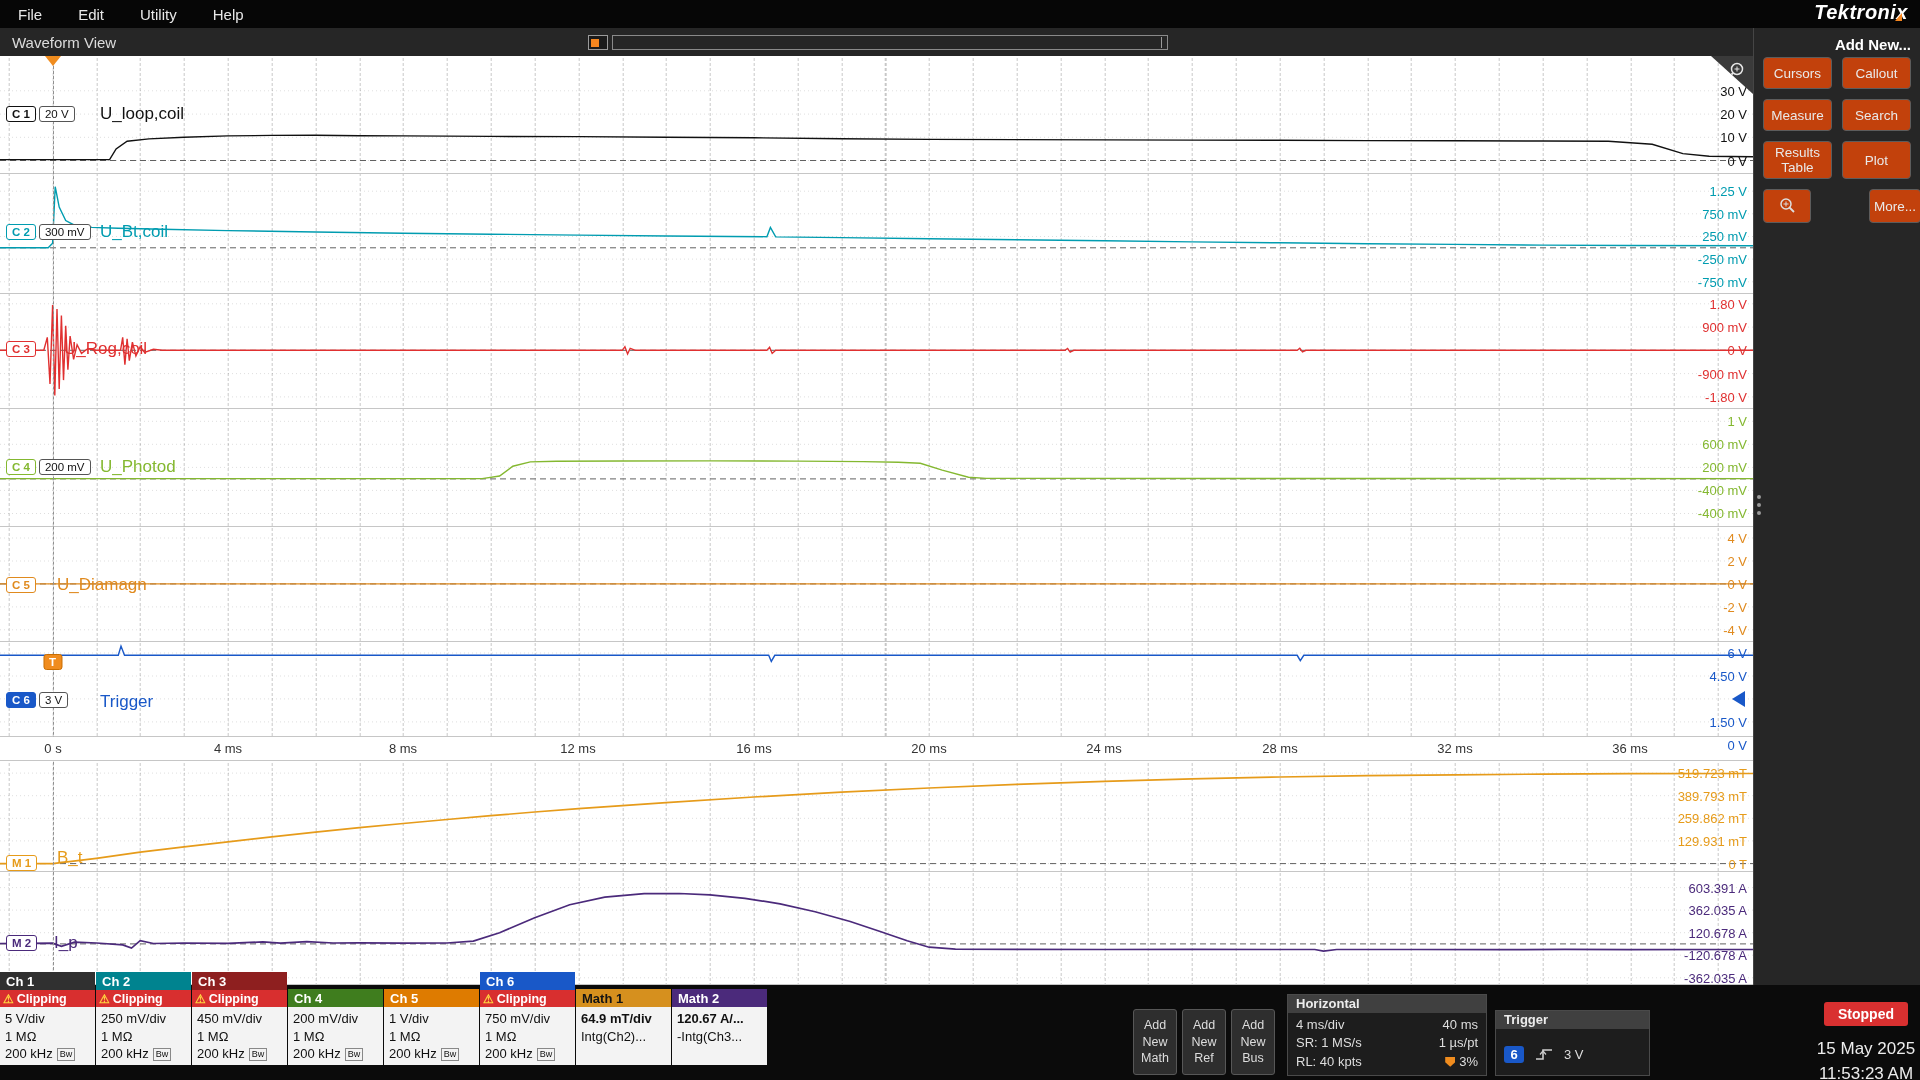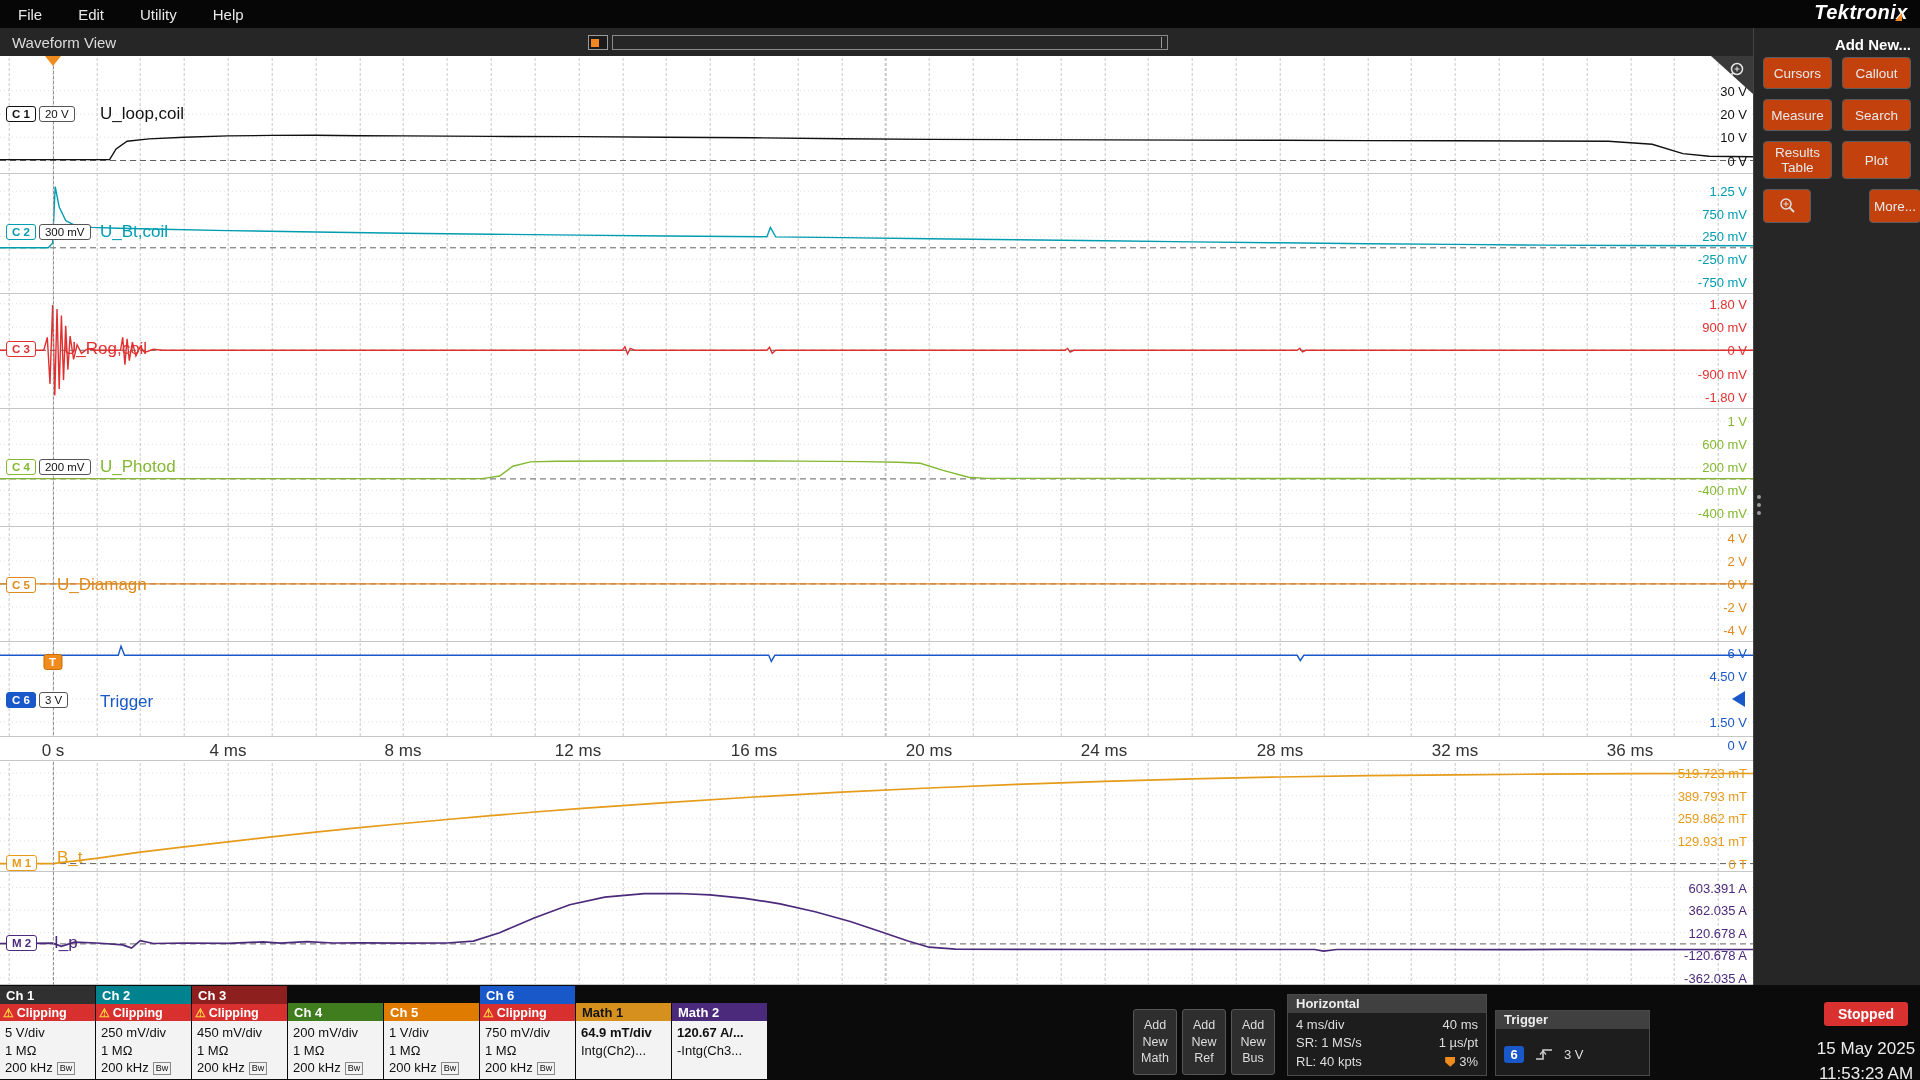--- a/index.html
+++ b/index.html
@@ -27,42 +27,42 @@
       repeating-linear-gradient(to right,rgba(70,70,70,.30) 0 1px,transparent 1px 43.825px);
     background-position:0 0,8.7px 0;}
   .slice{position:absolute;left:0;width:1753px;border-bottom:1px solid #c6c6c6;box-sizing:border-box;}
   .slice svg{position:absolute;left:0;top:0;}
   .tick-label{position:absolute;right:6px;font-size:13px;transform:translateY(-50%);white-space:nowrap;z-index:3;}
   .ch-name{position:absolute;font-size:17px;font-weight:500;transform:translateY(-50%);white-space:nowrap;z-index:3;}
   .badge-group{position:absolute;left:6px;transform:translateY(-50%);display:flex;align-items:center;gap:3px;z-index:4;}
   .chip{font-size:11.5px;font-weight:bold;padding:1px 5px;border:1px solid #444;border-radius:3px;background:#fff;white-space:nowrap;}
   .chip.value{color:#111;border-color:#555;font-weight:normal;}
   .taxis{position:absolute;left:0;width:1753px;background:#fff;border-bottom:1px solid #c6c6c6;box-sizing:border-box;z-index:2;}
-  .tlabel{position:absolute;top:4px;font-size:17px;color:#333;transform:translateX(-50%);white-space:nowrap;}
+  .tlabel{position:absolute;top:4px;font-size:13px;color:#333;transform:translateX(-50%);white-space:nowrap;}
   .trig-vline{position:absolute;top:0;width:0;border-left:1px dashed #909090;z-index:1;}
   .trig-top{position:absolute;top:0;width:0;height:0;border-left:8px solid transparent;border-right:8px solid transparent;border-top:10px solid #f08c1e;transform:translateX(-50%);z-index:6;}
   .t-chip{position:absolute;transform:translateX(-50%);background:#f08c1e;border:1px solid #c96d00;color:#fff;font-size:11.5px;font-weight:bold;padding:1px 5px;border-radius:3px;z-index:6;}
   .trig-arrow{position:absolute;right:8px;width:0;height:0;border-top:8px solid transparent;border-bottom:8px solid transparent;border-right:13px solid #1958c8;transform:translateY(-50%);z-index:6;}
   .zoom-corner{position:absolute;top:0;right:0;width:42px;height:38px;background:#3a3a3a;clip-path:polygon(0 0,100% 0,100% 100%);z-index:7;}
   .zoom-corner svg{position:absolute;right:2px;top:2px;}
 
   
   .sidebar{position:absolute;left:1753px;top:28px;width:167px;height:957px;background:#262626;border-left:1px solid #454545;box-sizing:border-box;padding:6px 9px;z-index:20;}
   .sb-head{color:#fff;font-size:15px;font-weight:bold;text-align:right;margin:2px 0 4px;}
   .sb-grid{display:grid;grid-template-columns:1fr 1fr;gap:10px;}
   .sb-btn{background:#c2410c;border:1px solid #5c5c5c;border-radius:4px;color:#e9e9e9;font-size:13.5px;min-height:32px;display:flex;align-items:center;justify-content:center;text-align:center;padding:3px 4px;box-sizing:border-box;cursor:default;}
   .sb-row{display:flex;gap:10px;margin-top:10px;}
   .sb-zoom{width:48px;min-height:34px;flex:none;}
   .sb-more{flex:1;min-height:34px;margin-left:48px;}
   .grip{position:absolute;left:3px;top:467px;width:4px;height:4px;border-radius:50%;background:#9a9a9a;box-shadow:0 8px 0 #9a9a9a,0 16px 0 #9a9a9a;}
 
   
   .bottombar{position:absolute;left:0;top:985px;width:1920px;height:95px;background:#0b0b0b;display:flex;align-items:flex-end;z-index:25;}
   .tiles{display:flex;align-items:flex-end;}
-  .tile{width:95px;margin-right:1px;display:flex;flex-direction:column;margin-bottom:1px;cursor:default;}
+  .tile{width:95px;margin-right:1px;display:flex;flex-direction:column;margin-bottom:15px;cursor:default;}
   .tile-header{height:18px;font-size:13px;font-weight:bold;display:flex;align-items:center;padding-left:6px;}
   .tile-clip{height:17px;background:#d82f2f;color:#fff;font-size:12.5px;font-weight:bold;display:flex;align-items:center;gap:3px;padding-left:3px;}
   .warn{color:#ffd23f;font-size:12px;line-height:1;}
   .tile-body{background:#f3f3f3;color:#101010;font-size:13px;padding:3px 5px;height:58px;box-sizing:border-box;line-height:1.35;}
   .trow{white-space:nowrap;}
   .trow.b{font-weight:bold;font-size:13px;}
   .bw{display:inline-block;border:1px solid #888;font-size:9px;padding:0 2px;margin-left:4px;vertical-align:1px;line-height:1.2;}
   .addnew{display:flex;gap:5px;margin-left:365px;margin-bottom:5px;}
   .an-btn{width:42px;height:64px;background:#2e2e2e;border:1px solid #575757;border-radius:3px;color:#ddd;font-size:12.5px;line-height:1.35;display:flex;flex-direction:column;align-items:center;justify-content:center;text-align:center;cursor:default;}
   .panel{background:#1d1d1d;border:1px solid #4a4a4a;margin-bottom:4px;box-sizing:border-box;}

